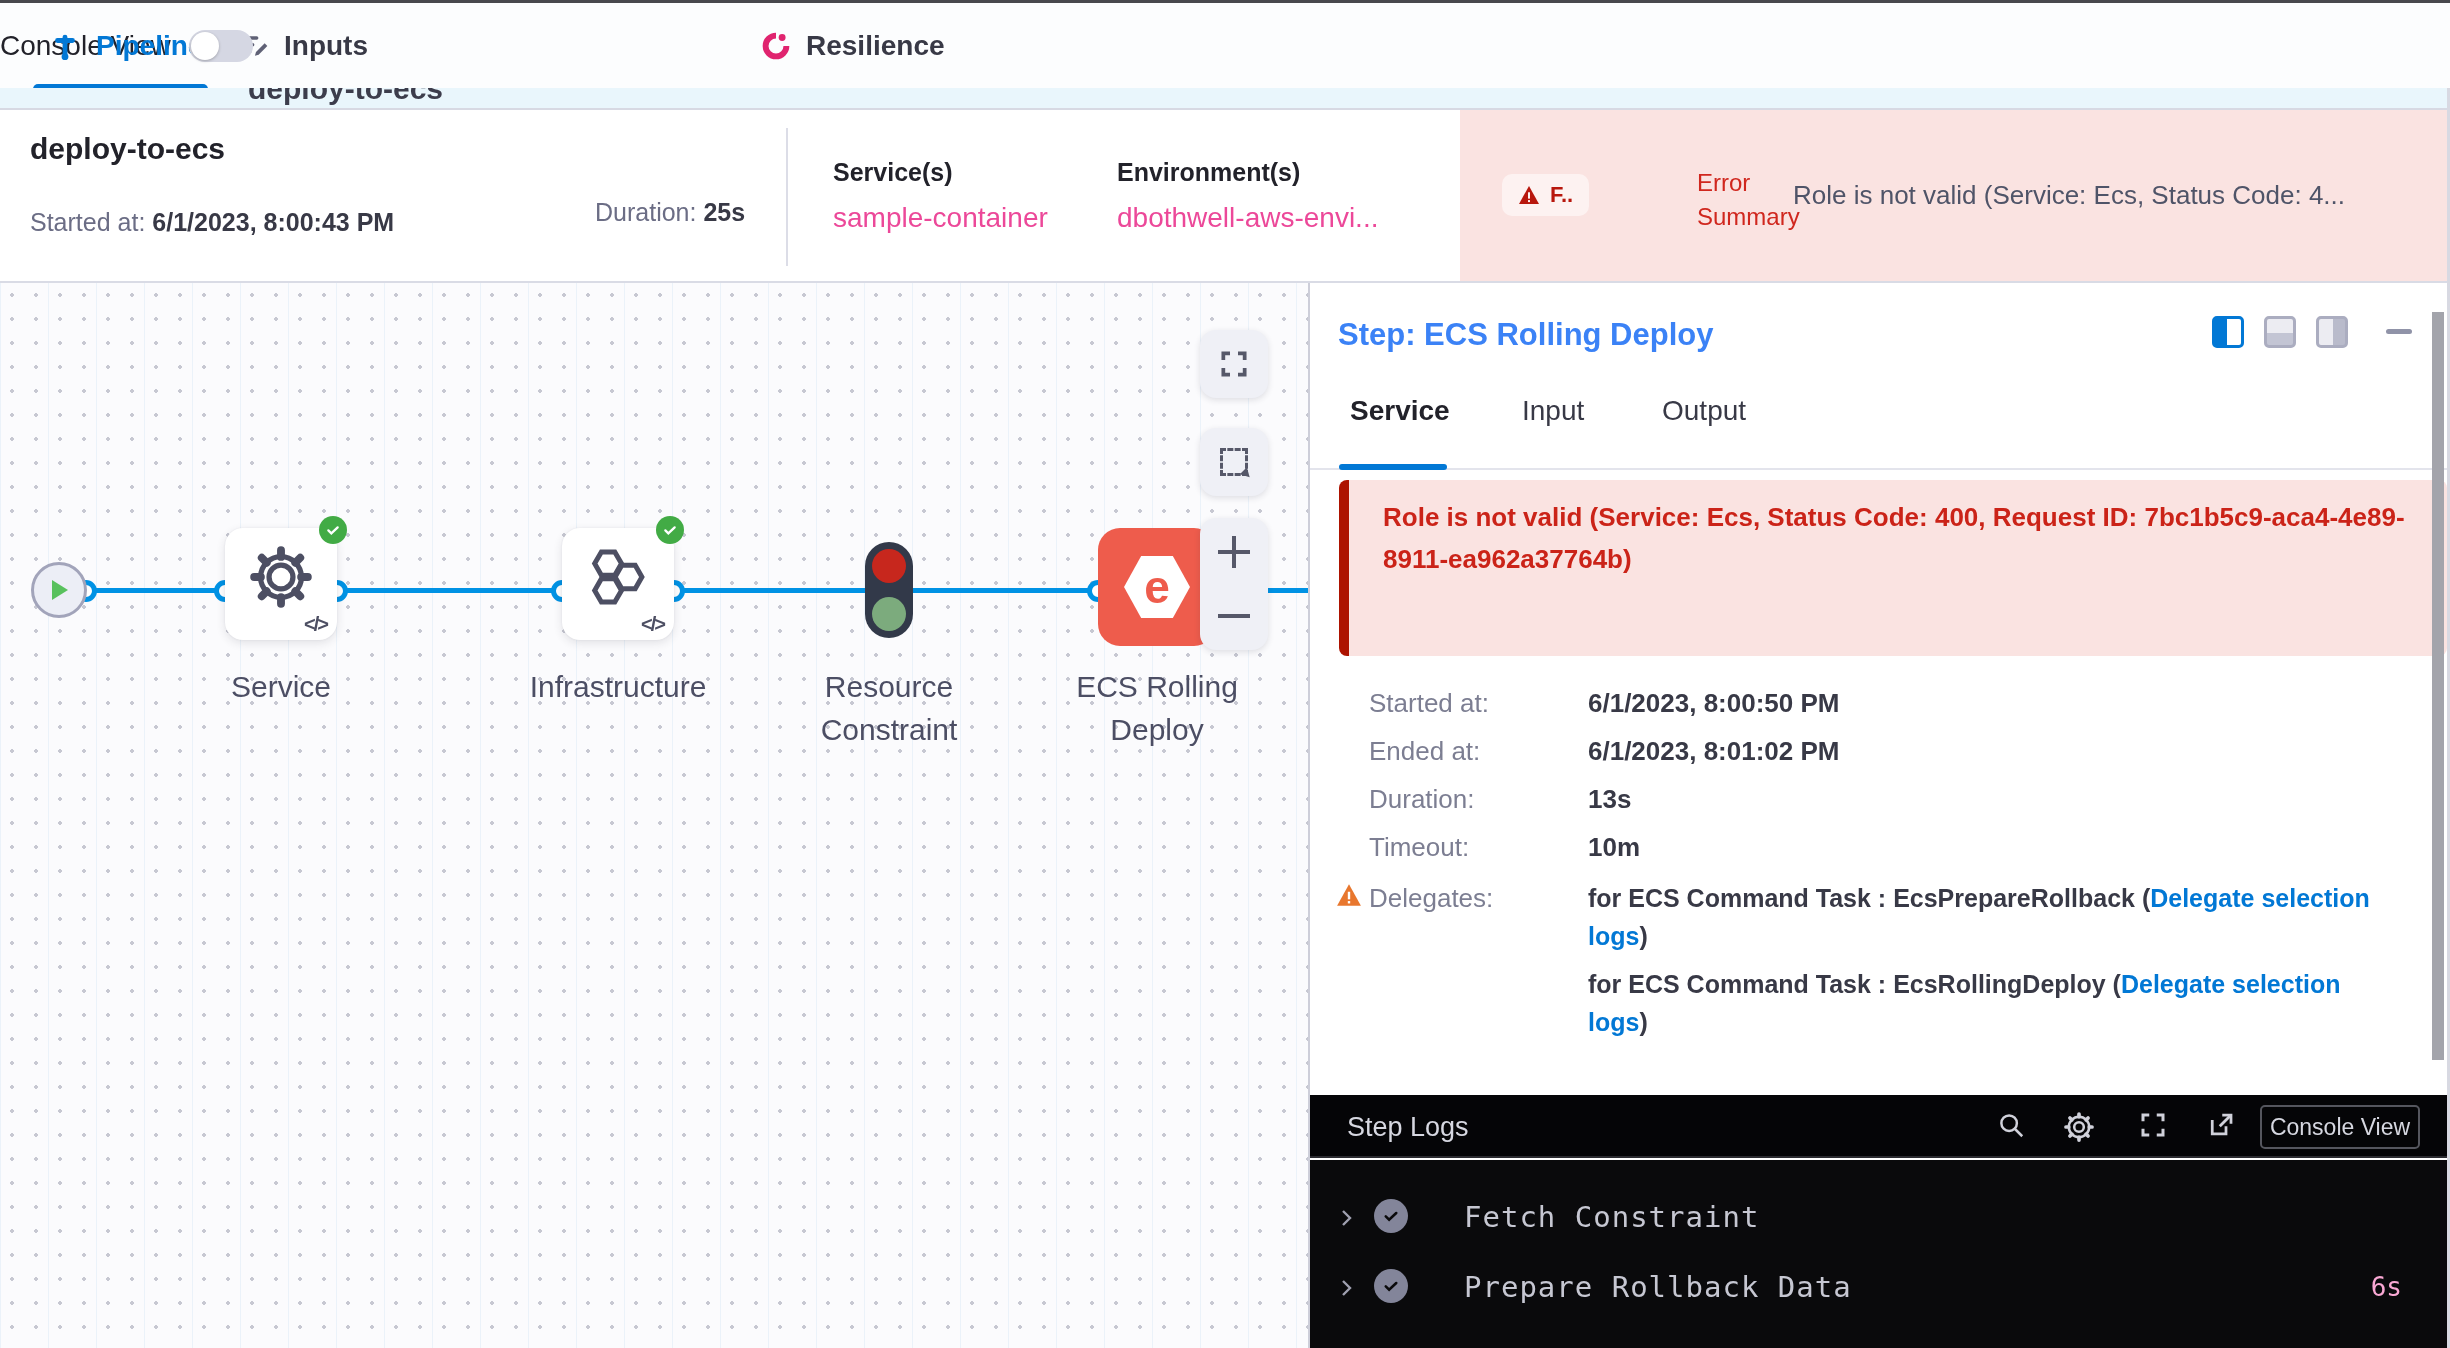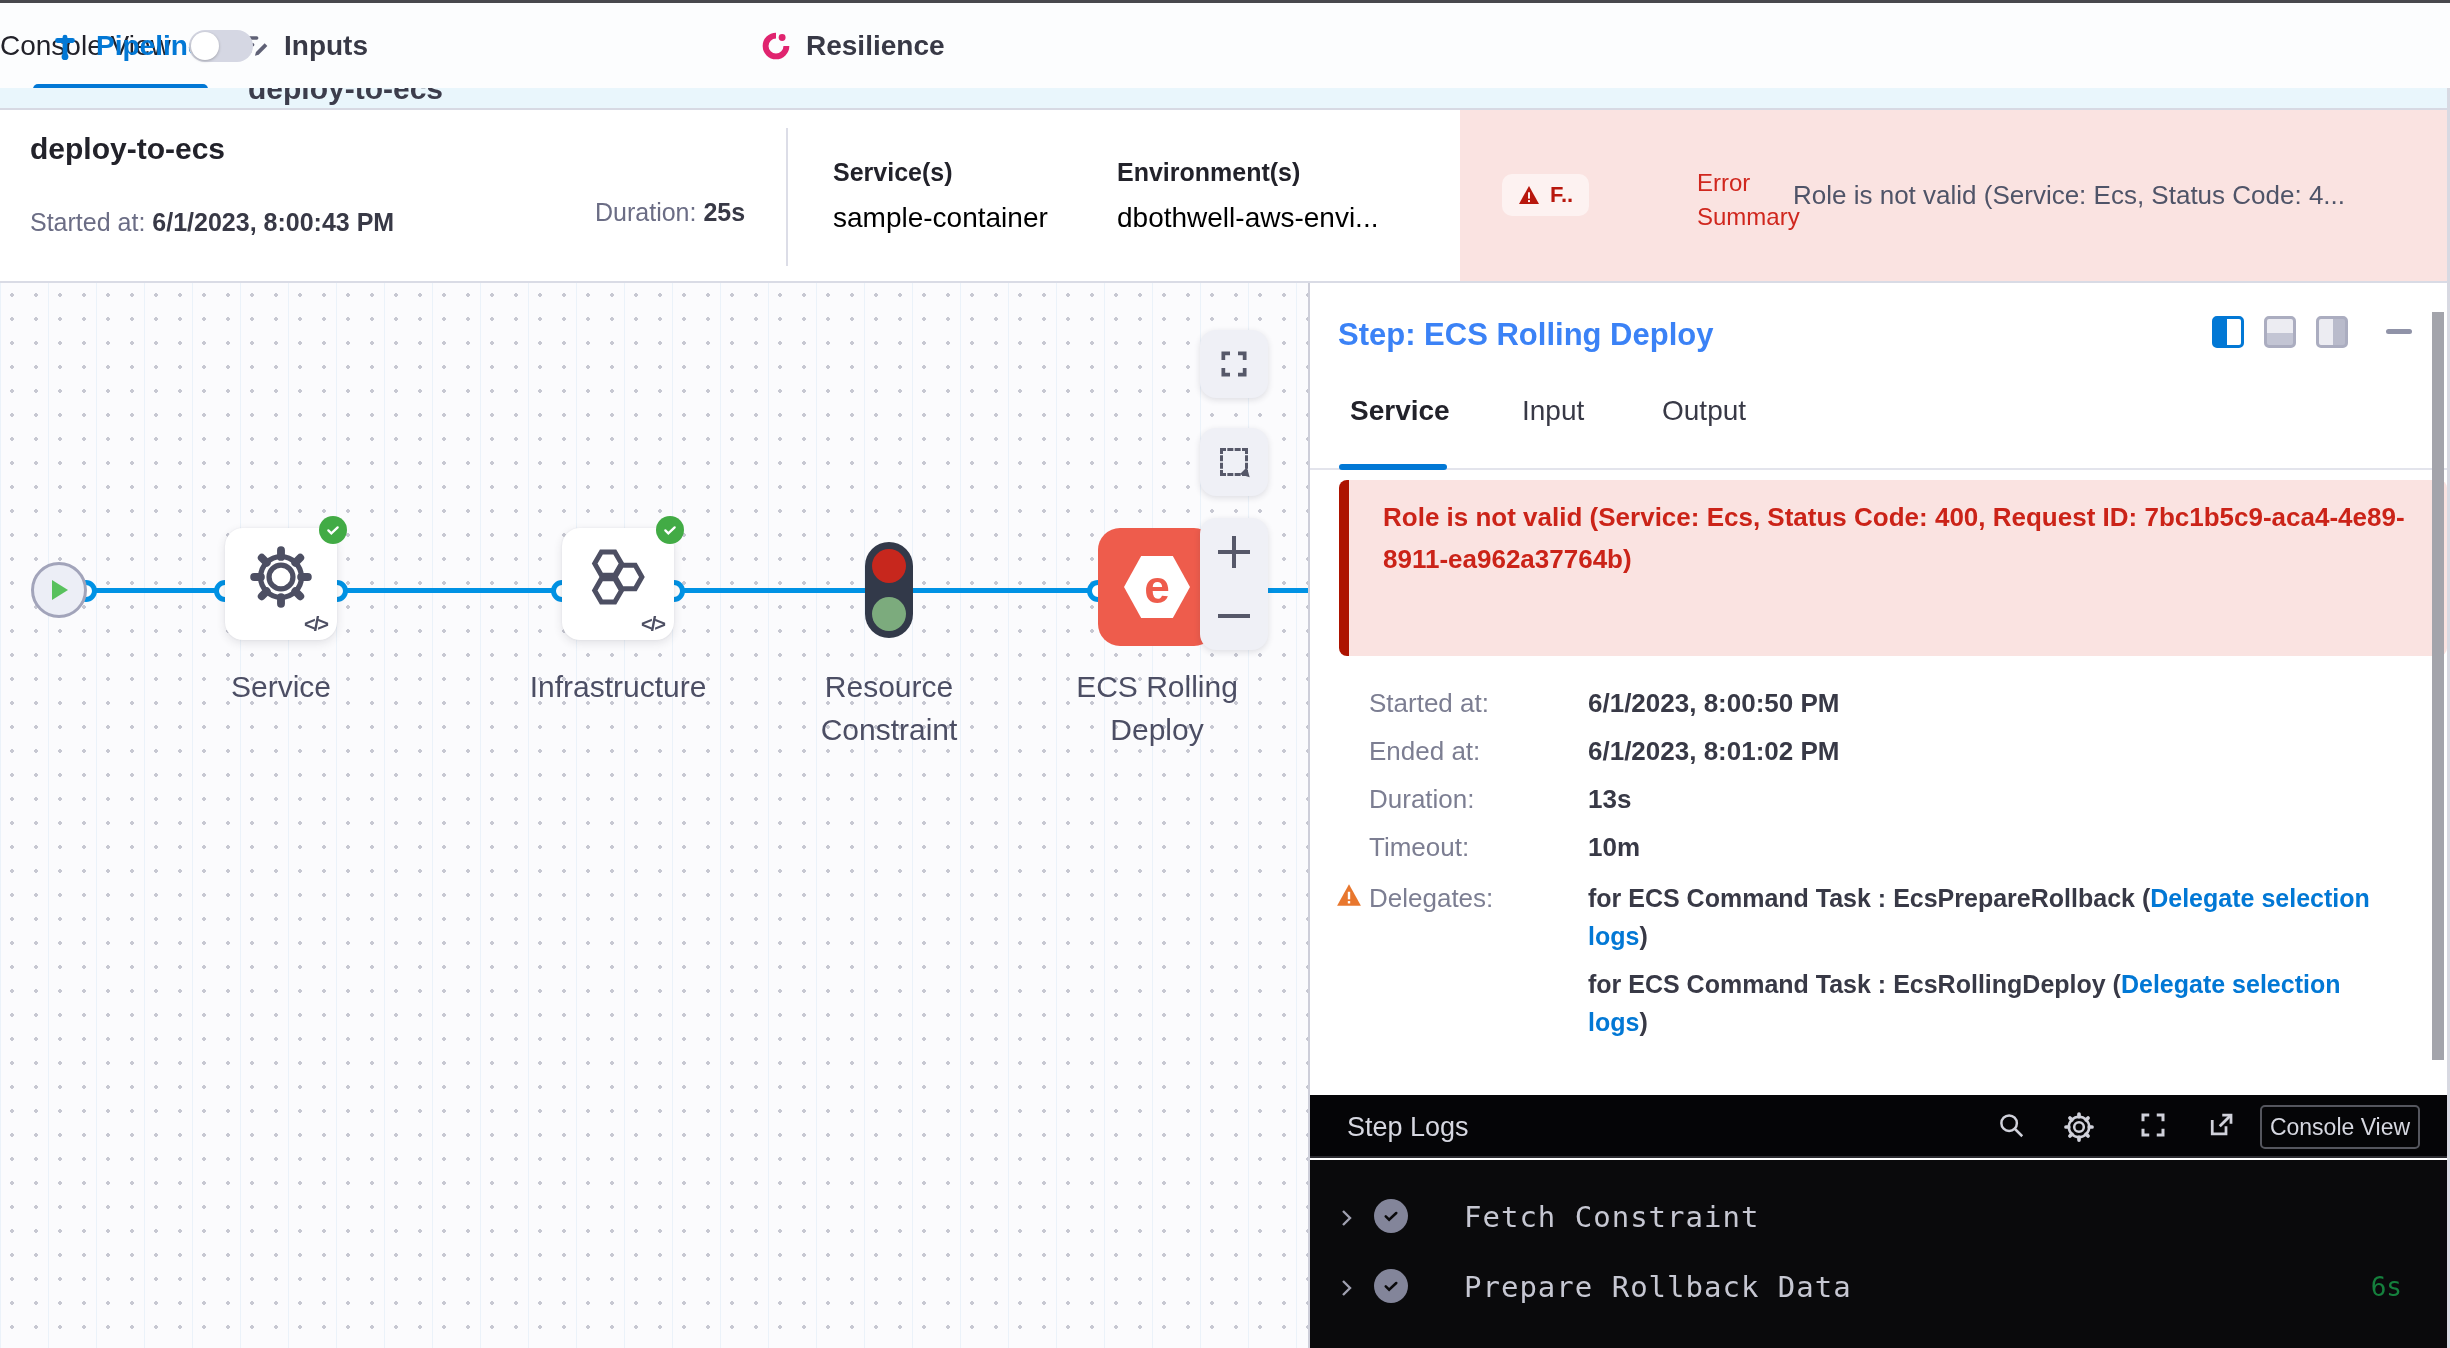--- a/index.html
+++ b/index.html
@@ -22,21 +22,21 @@
   .scroll-strip { left:0; top:88px; width:2450px; height:22px; background:#e9f6fc; border-bottom:2px solid #d7d9e3; overflow:hidden; }
   .scroll-strip .clipped { position:absolute; left:248px; top:-16px; font-size:30px; font-weight:700; color:#3c3d4c; }
 
   
   .run-header { left:0; top:110px; width:2450px; height:173px; background:#ffffff; border-bottom:2px solid #d9dbe5; }
   .run-title { left:30px; top:22px; font-size:30px; font-weight:700; color:#22222a; }
   .meta { font-size:25px; color:#6b6d85; }
   .meta b { color:#383946; font-weight:600; }
   .v-divider { left:786px; top:18px; width:2px; height:138px; background:#dcdde7; }
   .field-label { font-size:25px; font-weight:600; color:#22222a; }
-  .field-value { font-size:28px; color:#000000; }
+  .field-value { font-size:28px; color:#ec4899; }
   .err-summary-panel { left:1460px; top:0; width:990px; height:171px; background:#fae3e1; display:flex; align-items:center; }
   .fail-badge { position:absolute; left:42px; top:64px; display:flex; align-items:center; gap:10px; background:#fdf2f1; border-radius:10px; padding:8px 16px; }
   .fail-badge .txt { font-size:22px; font-weight:700; color:#b8170d; }
   .err-sum-label { position:absolute; left:237px; top:56px; width:120px; font-size:24px; line-height:1.4; color:#d0271e; }
   .err-sum-text { position:absolute; left:333px; top:70px; width:650px; font-size:26px; color:#4f5468; white-space:nowrap; overflow:hidden; }
 
   
   .canvas { left:0; top:283px; width:1308px; height:1065px;
     background-color:#fbfbfd;
     background-image:
@@ -89,21 +89,21 @@
   
   .logs-header { position:absolute; left:0; top:812px; width:1142px; height:63px; background:#050507; border-bottom:2px solid #2c2c31; }
   .logs-title { position:absolute; left:37px; top:17px; font-size:27px; color:#d6d7e0; }
   .log-icon { position:absolute; top:15px; color:#d0d1da; cursor:pointer; }
   .console-btn { position:absolute; left:950px; top:10px; width:160px; height:44px; border:2px solid #55565e; border-radius:5px; color:#d6d7e0; font-size:23px; display:flex; align-items:center; justify-content:center; cursor:pointer; }
   .logs-body { position:absolute; left:0; top:877px; width:1142px; height:188px; background:#0a0a0c; font-family:"DejaVu Sans Mono", monospace; }
   .log-row { position:absolute; left:0; width:1142px; height:60px; cursor:pointer; }
   .log-row .chev { position:absolute; left:24px; top:16px; }
   .log-row .ccheck { position:absolute; left:64px; top:9px; width:34px; height:34px; border-radius:50%; background:#83859a; display:flex; align-items:center; justify-content:center; }
   .log-row .ltxt { position:absolute; left:154px; top:10px; font-size:29px; color:#c6c7d2; letter-spacing:1px; }
-  .log-row .ldur { position:absolute; right:50px; top:12px; font-size:26px; color:#15803d; }
+  .log-row .ldur { position:absolute; right:50px; top:12px; font-size:26px; color:#f9a8d4; }
 
   .window-edge { left:2447px; top:88px; width:3px; height:1260px; background:#d8d9e2; }
 </style>
 </head>
 <body>
 
 <div id="app">
   <div class="abs top-edge"></div>
 
   <div class="abs navbar">

